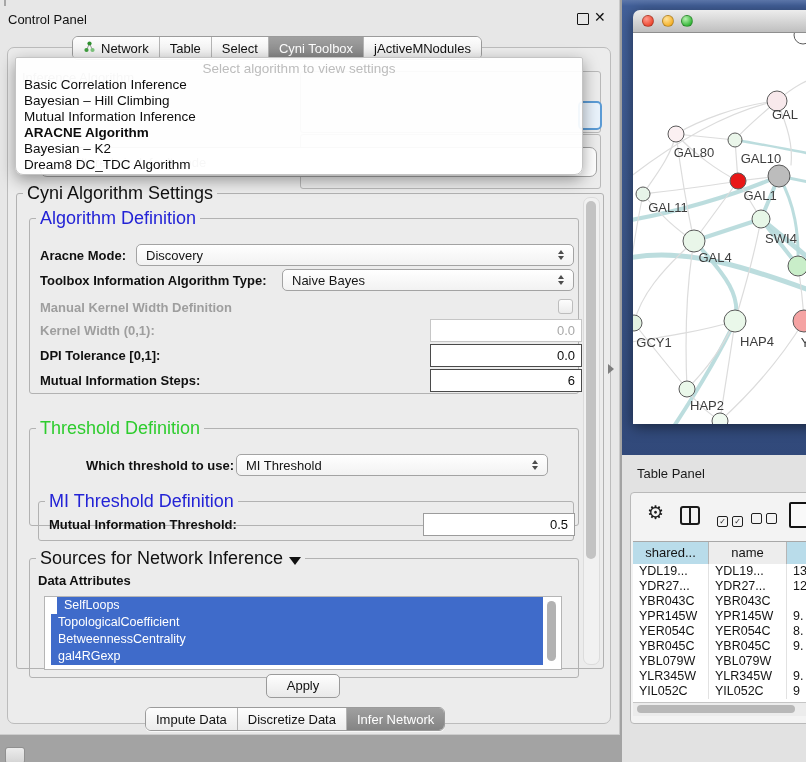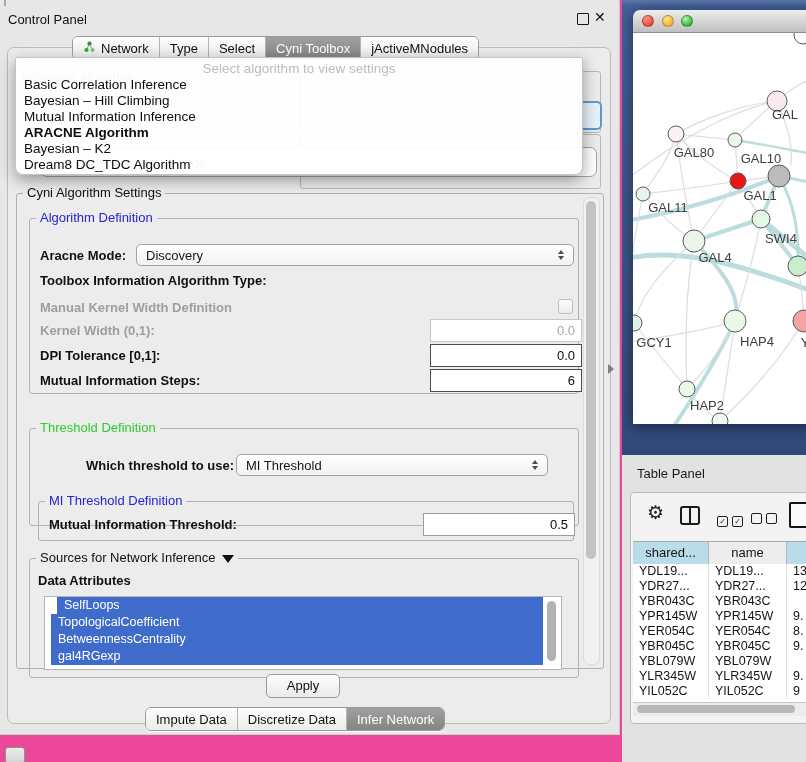--- a/index.html
+++ b/index.html
@@ -1,18 +1,18 @@
 <!DOCTYPE html>
 <html><head>
 <meta charset="utf-8">
 <style>
   html,body{margin:0;padding:0;background:#e3e3e3;}
   #root{position:relative;width:806px;height:762px;overflow:hidden;
         font-family:"Liberation Sans","DejaVu Sans",sans-serif;color:#151515;
-        background:#ec4899;}
+        background:#a3a3a3;}
   
   #control-panel{position:absolute;left:0;top:0;width:619px;height:734px;
      background:#e7e7e7;border-right:1px solid #c9c9c9;border-bottom:1px solid #cdcdcd;}
   .cp-title{position:absolute;left:8px;top:12px;font-size:13px;color:#111;}
   .win-float{position:absolute;left:577px;top:13px;width:10px;height:10px;border:1.5px solid #151515;border-radius:1px;}
   .win-close{position:absolute;left:594px;top:9px;font-size:14px;font-weight:700;color:#111;line-height:16px;}
   #cp-frame{position:absolute;left:7px;top:47px;width:602px;height:675px;border:1px solid #bcbcbc;border-radius:7px;background:#ececec;}
   
   .segbar{position:absolute;display:inline-flex;border:1px solid #9b9b9b;border-radius:6px;overflow:hidden;height:22px;background:#f7f7f7;box-shadow:0 1px 0 rgba(255,255,255,.7);z-index:5;}
   .seg{display:flex;align-items:center;gap:5px;padding:0 10px;font-size:13px;height:22px;
@@ -26,21 +26,21 @@
   .behind-label{position:absolute;left:22px;top:70px;font-size:13px;color:#8a8a8a;z-index:1;}
   .blue-frag{position:absolute;left:578px;top:101px;width:20px;height:25px;border:2px solid #5b9bd5;border-radius:5px;background:#e9f2fb;z-index:2;}
   
   #algo-dropdown{position:absolute;left:15px;top:57px;width:566px;height:116px;background:rgba(255,255,255,.93);
       border:1px solid #c4c4c4;border-radius:2px 2px 8px 8px;box-shadow:0 5px 16px rgba(0,0,0,.38);z-index:30;}
   .dd-ph{height:16px;line-height:16px;margin-top:3px;text-align:center;font-size:13.5px;color:#bcbcbc;}
   .dd-item{height:16px;line-height:16px;padding-left:8px;font-size:13.5px;color:#0c0c0c;}
   .dd-item.bold{font-weight:700;}
   
   .gbox{position:absolute;border:1px solid #b2b2b2;border-radius:3px;}
-  .gtitle{position:absolute;background:#ececec;padding:0 4px;font-size:13px;line-height:14px;white-space:nowrap;}
+  .gtitle{position:absolute;background:#ececec;padding:0 4px;font-size:18px;line-height:14px;white-space:nowrap;}
   .blbl{position:absolute;font-size:13px;font-weight:700;color:#101010;white-space:nowrap;}
   .glbl{position:absolute;font-size:13px;font-weight:700;color:#9e9e9e;white-space:nowrap;}
   .combo{position:absolute;background:linear-gradient(#ffffff,#f2f2f2);border:1px solid #a3a3a3;border-radius:5px;height:20px;display:flex;align-items:center;font-size:13px;padding-left:9px;box-sizing:content-box;}
   .stp{margin-left:auto;width:15px;display:flex;flex-direction:column;align-items:center;gap:2px;padding-right:5px;}
   .t-up{width:0;height:0;border-left:3.5px solid transparent;border-right:3.5px solid transparent;border-bottom:4px solid #4c4c4c;}
   .t-dn{width:0;height:0;border-left:3.5px solid transparent;border-right:3.5px solid transparent;border-top:4px solid #4c4c4c;}
   .fld{position:absolute;background:#fff;font-size:13px;text-align:right;padding:3px 6px 0 8px;height:18px;box-sizing:content-box;}
   .fld.dis{border:1px solid #c6c6c6;color:#a8a8a8;}
   .fld.dark{border:1px solid #4a4a4a;color:#0c0c0c;}
   .fld.norm{border:1px solid #9c9c9c;color:#0c0c0c;}
@@ -104,21 +104,21 @@
         <div class="seg">
           <span><svg width="13" height="13" viewBox="0 0 13 13">
               <path d="M3.5 10L6.5 3.5L9.5 10" stroke="#9a9a9a" fill="none"></path>
               <circle cx="3.5" cy="10" r="2.1" fill="#3f9e3f"></circle>
               <circle cx="9.5" cy="10" r="2.1" fill="#7cc47c"></circle>
               <circle cx="6.5" cy="3.5" r="2.1" fill="#2e8f2e"></circle>
             </svg></span>
           <span>Network</span>
         </div>
         <div class="seg">
-          <span>Type</span>
+          <span>Table</span>
         </div>
         <div class="seg">
           <span>Select</span>
         </div>
         <div class="seg sel">
           <span>Cyni Toolbox</span>
         </div>
         <div class="seg">
           <span>jActiveMNodules</span>
         </div>
@@ -151,20 +151,27 @@
         <div class="blbl" style="left:10px;top:29px;">Aracne Mode:</div>
         <div class="combo" style="left:106px;top:25px;width:427px;">
           <span>Discovery</span>
           <span class="stp">
               <i class="t-up"></i>
               <i class="t-dn"></i>
             </span>
         </div>
 
         <div class="blbl" style="left:10px;top:54px;">Toolbox Information Algorithm Type:</div>
+        <div class="combo" style="left:252px;top:50px;width:281px;">
+          <span>Naive Bayes</span>
+          <span class="stp">
+              <i class="t-up"></i>
+              <i class="t-dn"></i>
+            </span>
+        </div>
 
         <div class="glbl" style="left:10px;top:81px;">Manual Kernel Width Definition</div>
         <div class="chk" style="left:528px;top:80px;"></div>
 
         <div class="glbl" style="left:10px;top:104px;">Kernel Width (0,1):</div>
         <div class="fld dis" style="left:400px;top:100px;width:136px;">0.0</div>
 
         <div class="blbl" style="left:10px;top:129px;">DPI Tolerance [0,1]:</div>
         <div class="fld dark" style="left:400px;top:125px;width:136px;">0.0</div>
 

